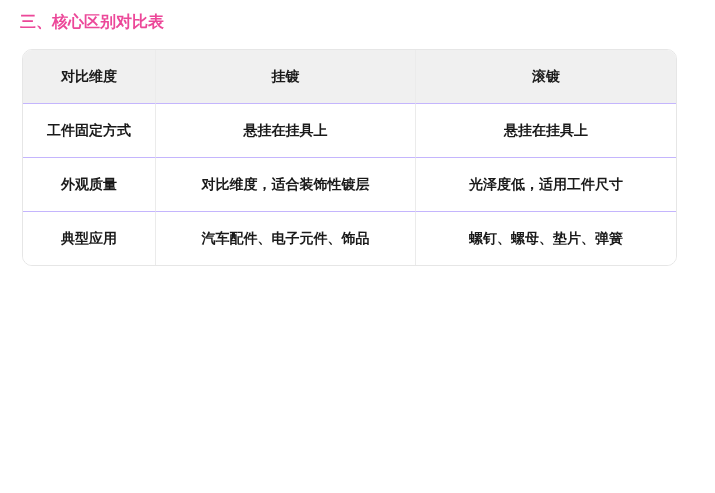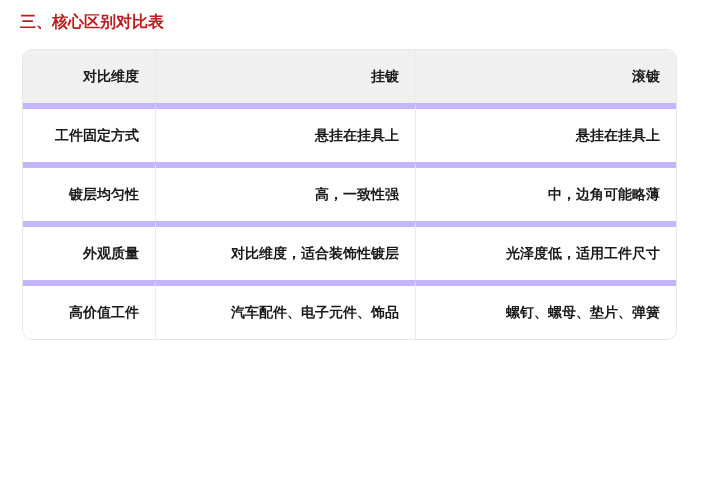--- a/index.html
+++ b/index.html
@@ -9,21 +9,21 @@
     width: 715px;
     height: 493px;
     font-family: "Liberation Sans", "DejaVu Sans", sans-serif;
     color: #1a1a1a;
   }
   * { box-sizing: border-box; }
 
   .page-title {
     font-size: 16px;
     font-weight: 700;
-    color: #b91c1c;
+    color: #ec4899;
     margin: 12px 0 0 20px;
     line-height: 20px;
   }
 
   .table-wrap {
     margin: 17px 0 0 22px;
     width: 655px;
     border: 1px solid #e6e6e6;
     border-radius: 10px;
     overflow: hidden;
@@ -33,36 +33,36 @@
   table.compare {
     width: 100%;
     border-collapse: separate;
     border-spacing: 0;
     table-layout: fixed;
     font-size: 14px;
   }
 
   table.compare th,
   table.compare td {
-    text-align: right;
+    text-align: center;
     font-weight: 700;
     padding: 17px 16px;
     vertical-align: middle;
     line-height: 19px;
     color: #1a1a1a;
     white-space: nowrap;
     overflow: hidden;
   }
 
   table.compare thead th {
     background: #f0f0f0;
   }
 
   table.compare tbody td {
-    border-top: 6px solid #c4b5fd;
+    border-top: 1px solid #c4b5fd;
     background: #ffffff;
   }
 
   table.compare th:not(:last-child),
   table.compare td:not(:last-child) {
     border-right: 1px solid #ebebeb;
   }
 
   .col-dim    { width: 133px; }
   .col-rack   { width: 260px; }
@@ -82,29 +82,24 @@
         <th class="col-barrel">滚镀</th>
       </tr>
     </thead>
     <tbody>
       <tr>
         <td>工件固定方式</td>
         <td>悬挂在挂具上</td>
         <td>悬挂在挂具上</td>
       </tr>
       <tr>
-        <td>镀层均匀性</td>
-        <td>高，一致性强</td>
-        <td>中，边角可能略薄</td>
-      </tr>
-      <tr>
         <td>外观质量</td>
         <td>对比维度，适合装饰性镀层</td>
         <td>光泽度低，适用工件尺寸</td>
       </tr>
       <tr>
-        <td>高价值工件</td>
+        <td>典型应用</td>
         <td>汽车配件、电子元件、饰品</td>
         <td>螺钉、螺母、垫片、弹簧</td>
       </tr>
     </tbody>
   </table>
 </div>
 
 </body></html>

